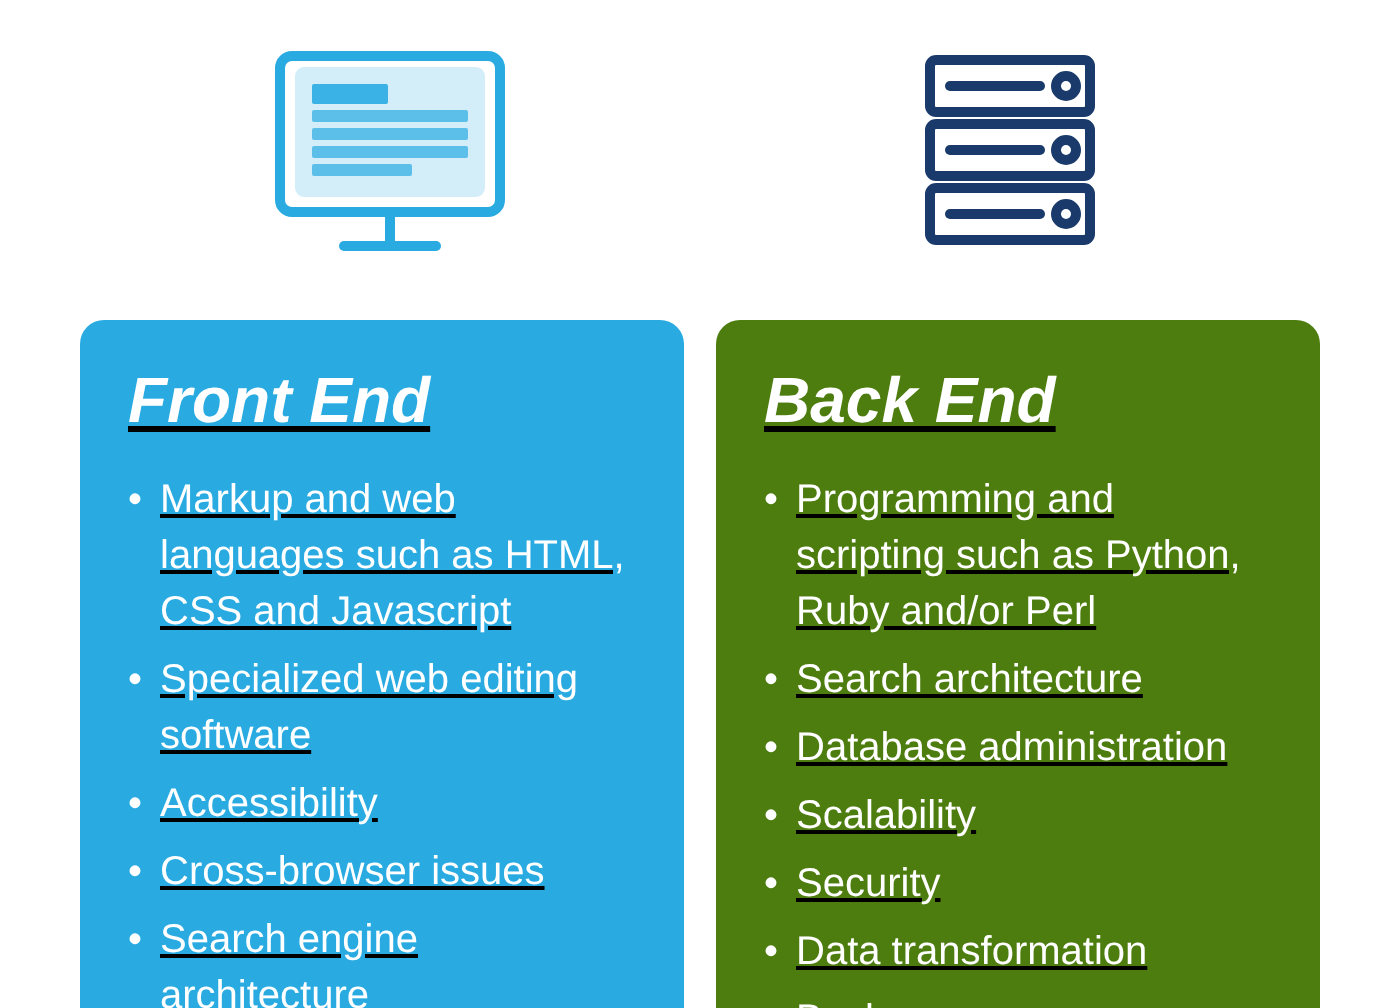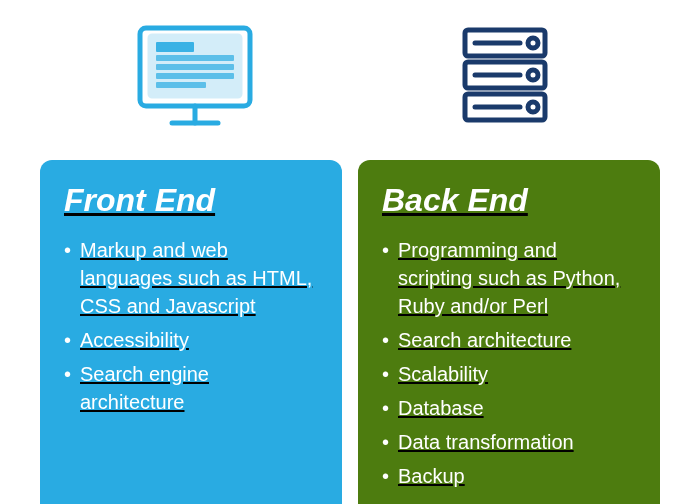--- a/index.html
+++ b/index.html
@@ -119,30 +119,33 @@
     </svg>
   </div>
 </div>
 
 <div class="cards-section">
 
   <div class="card card-frontend">
     <div class="card-title">Front End</div>
     <ul>
     <li>Markup and web languages such as HTML, CSS and Javascript</li>
+        <li>Specialized web editing software</li>
         <li>Accessibility</li>
+        <li>Cross-browser issues</li>
         <li>Search engine architecture</li>
       </ul>
   </div>
 
   <div class="card card-backend">
     <div class="card-title">Back End</div>
     <ul>
     <li>Programming and scripting such as Python, Ruby and/or Perl</li>
         <li>Search architecture</li>
+        <li>Database administration</li>
         <li>Scalability</li>
-        <li>Database</li>
+        <li>Security</li>
         <li>Data transformation</li>
         <li>Backup</li>
       </ul>
   </div>
 
 </div>
 
 </body></html>

